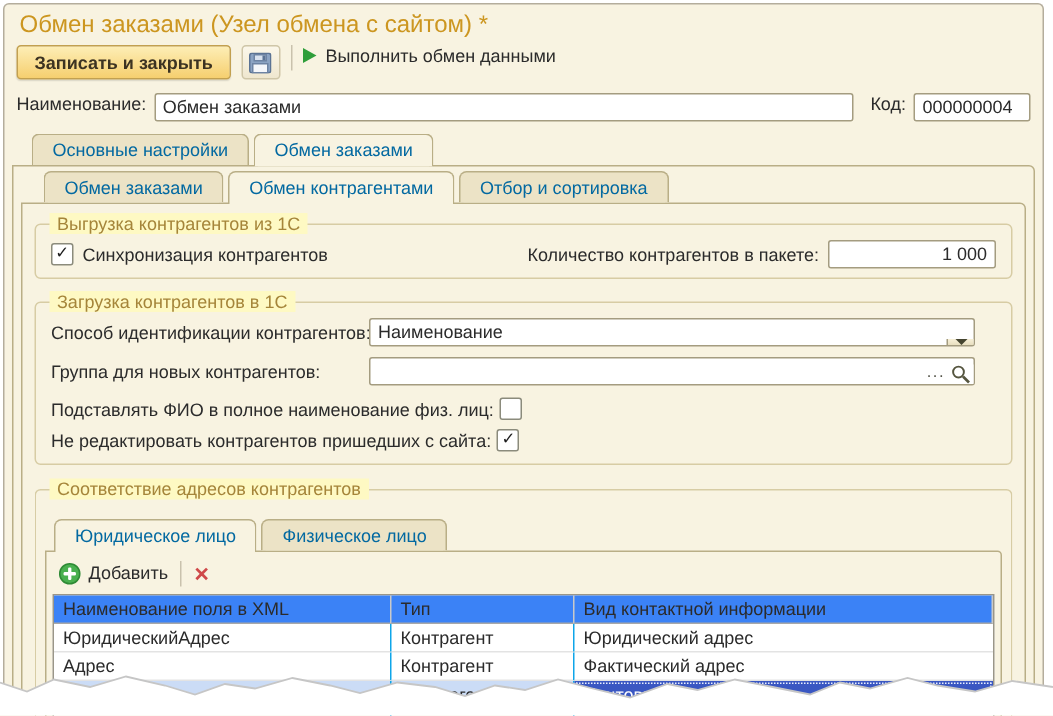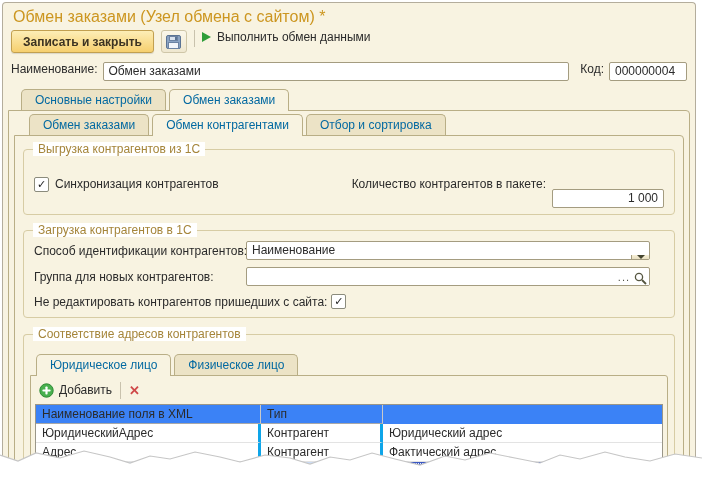--- a/index.html
+++ b/index.html
@@ -64,21 +64,21 @@
     border:1px solid #b9ae86; background:#f8f3e1; box-sizing:border-box; position:relative;
   }
   .panel.outer { margin:0 5px; height:364px; border-radius:0 4px 0 0; }
   .panel.inner { margin:0 5px; height:334px; border-radius:0 4px 0 0; }
 
   
   .groupbox {
     position:relative; border:1px solid #d7cca4; border-radius:4px; box-sizing:border-box;
   }
   .groupbox .legend {
-    position:absolute; top:-8px; left:9px; background:#ffffff; padding:0 5px;
+    position:absolute; top:-8px; left:9px; background:#fef9c3; padding:0 5px;
     color:#a5853a; font-size:12px; white-space:nowrap;
   }
   .gb-upload { margin:13px 8px 0 8px; padding:10px 10px 6px 10px; }
   .gb-load   { margin:15px 8px 0 8px; padding:9px 24px 6px 10px; }
   .gb-addr   { margin:16px 8px 0 8px; padding:10px 6px 0 6px; border-bottom:none; border-radius:4px 4px 0 0; height:180px; }
 
   .row { display:flex; align-items:center; }
   .checkbox {
     width:13px; height:13px; background:#fff; border:1px solid #8b8b7c; border-radius:2px;
     display:inline-flex; align-items:center; justify-content:center;
@@ -104,21 +104,21 @@
   .addr-panel { border:1px solid #b9ae86; background:#f8f3e1; position:relative; z-index:1; height:140px; box-sizing:border-box; border-radius:0 3px 0 0; }
   .addr-toolbar { display:flex; align-items:center; gap:8px; padding:4px 8px 3px 8px; height:20px; }
   .tool-add { display:inline-flex; align-items:center; gap:5px; cursor:default; }
   .x-icon { color:#cf4848; font-weight:bold; font-size:13px; line-height:13px; }
 
   .grid { margin:1px 4px 0 4px; border:1px solid #9a9688; background:#fff; }
   .g-row { display:flex; height:19px; }
   .g-row.head { background:#3b82f6; }
   .g-cell {
     box-sizing:border-box; padding:2px 6px; white-space:nowrap; overflow:hidden;
-    border-right:3px solid #0ea5e9; line-height:15px;
+    border-right:1px solid #0ea5e9; line-height:15px;
   }
   .g-row.head .g-cell { border-right:1px solid #c9c9c9; border-bottom:1px solid #a8a8a8; }
   .g-row.body .g-cell { border-bottom:1px solid #e3e3e3; }
   .c1 { width:225px; } .c2 { width:122px; } .c3 { flex:1; border-right:none; }
   .g-row.selected { background:#cbdcf6; }
   .g-row.selected .g-cell { border-bottom:1px solid #b9cbe8; }
   .g-cell.cell-selected { background:#3a57c2; color:#fff; outline:1px dotted #e8eeff; outline-offset:-2px; }
 
   
   .torn { position:absolute; left:0; bottom:0; width:702px; height:36px; z-index:10; }
@@ -173,21 +173,21 @@
       </div>
 
       <div class="panel inner">
 
         <div class="groupbox gb-upload">
           <div class="legend">Выгрузка контрагентов из 1С</div>
           <div class="row">
             <span class="checkbox">✓</span>
             <span class="cb-label">Синхронизация контрагентов</span>
             <span class="lbl" style="margin-left:auto;">Количество контрагентов в пакете:</span>
-            <div class="tbox num-box" style="margin-left:6px;margin-top:29px;">1 000</div>
+            <div class="tbox num-box" style="margin-left:6px;">1 000</div>
           </div>
         </div>
 
         <div class="groupbox gb-load">
           <div class="legend">Загрузка контрагентов в 1С</div>
 
           <div class="row combo-row">
             <span class="lbl">Способ идентификации контрагентов:</span>
             <div class="combo">
               <span class="val">Наименование</span>
@@ -206,20 +206,24 @@
                 <span>
                   <svg width="13" height="13" viewBox="0 0 13 13">
                     <circle cx="5" cy="5" r="3.6" fill="none" stroke="#55553f" stroke-width="1.3"></circle>
                     <line x1="8" y1="8" x2="12" y2="12" stroke="#55553f" stroke-width="1.8"></line>
                   </svg>
                 </span>
               </span>
             </div>
           </div>
 
+          <div class="row cb-row">
+            <span class="lbl lbl-cb">Подставлять ФИО в полное наименование физ. лиц:</span>
+            <span class="checkbox"></span>
+          </div>
 
           <div class="row cb-row">
             <span class="lbl lbl-cb">Не редактировать контрагентов пришедших с сайта:</span>
             <span class="checkbox">✓</span>
           </div>
         </div>
 
         <div class="groupbox gb-addr">
           <div class="legend">Соответствие адресов контрагентов</div>
 
@@ -241,20 +245,21 @@
                 <span>Добавить</span>
               </div>
               <div class="vsep"></div>
               <span class="x-icon">✕</span>
             </div>
 
             <div class="grid">
               <div class="g-row head">
                 <div class="g-cell c1">Наименование поля в XML</div>
                 <div class="g-cell c2">Тип</div>
+                <div class="g-cell c3">Вид контактной информации</div>
               </div>
               <div class="g-row body">
                 <div class="g-cell c1">ЮридическийАдрес</div>
                 <div class="g-cell c2">Контрагент</div>
                 <div class="g-cell c3">Юридический адрес</div>
               </div>
               <div class="g-row body">
                 <div class="g-cell c1">Адрес</div>
                 <div class="g-cell c2">Контрагент</div>
                 <div class="g-cell c3">Фактический адрес</div>

